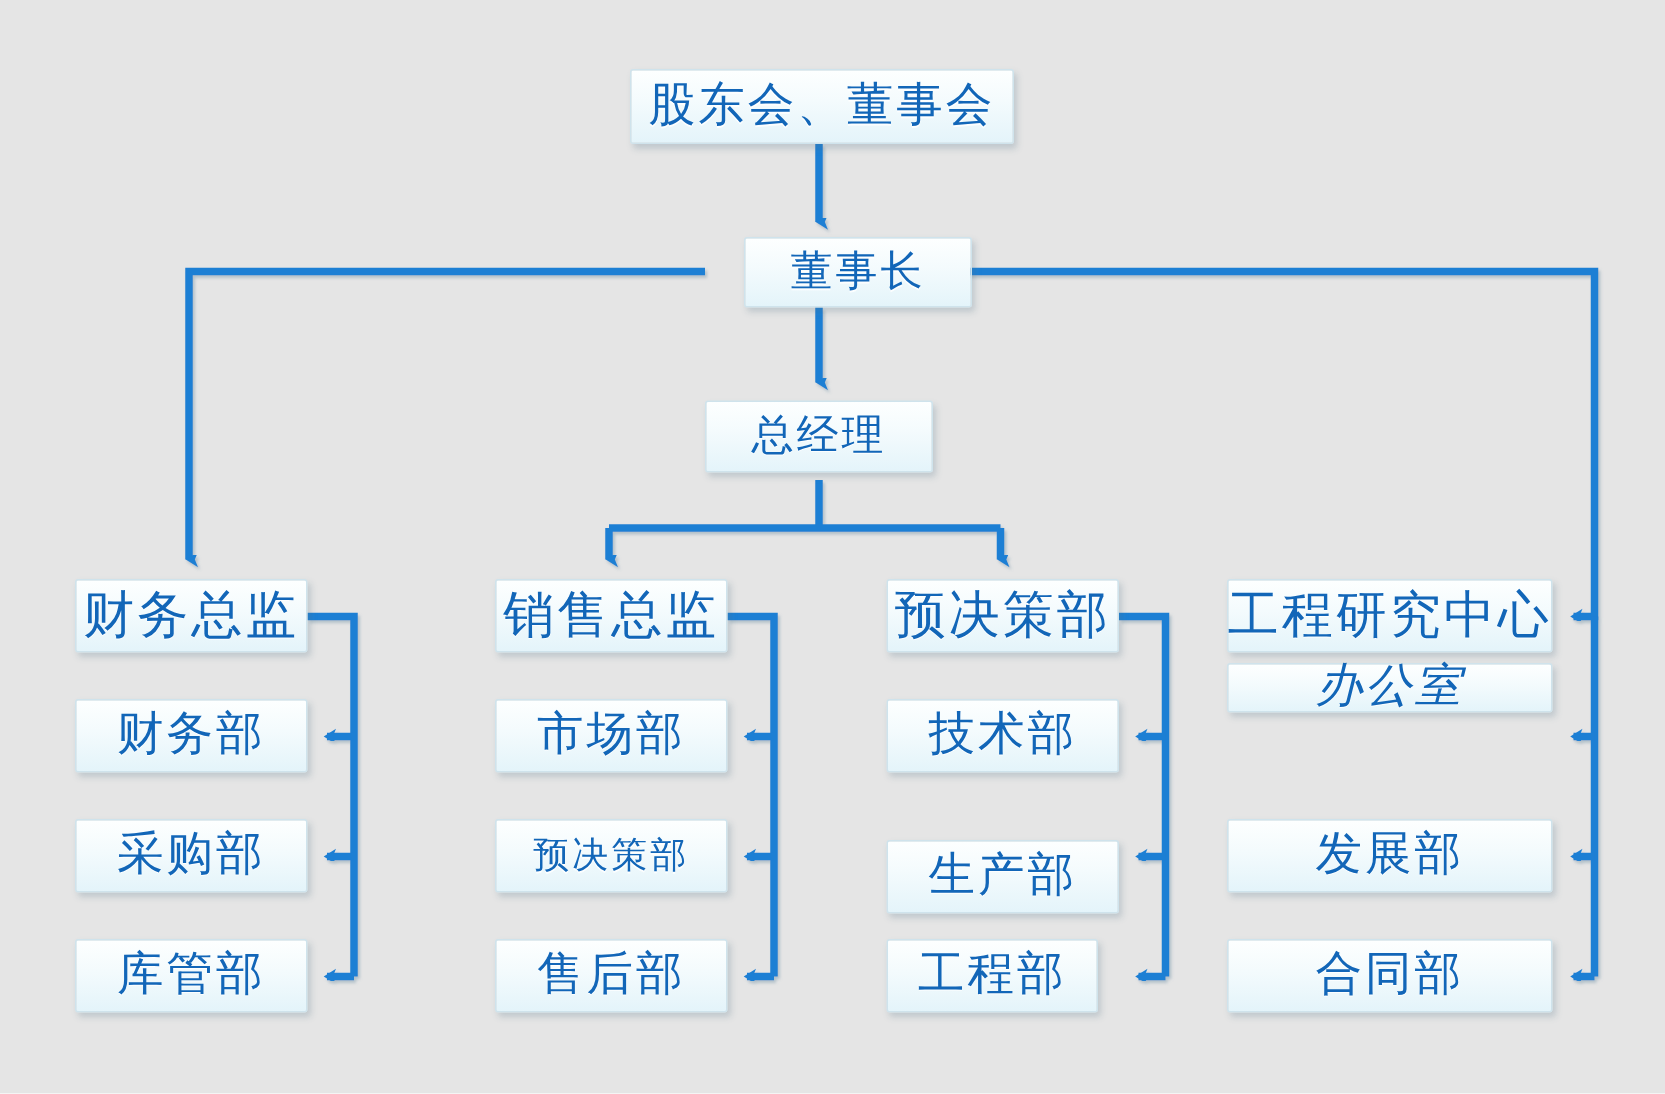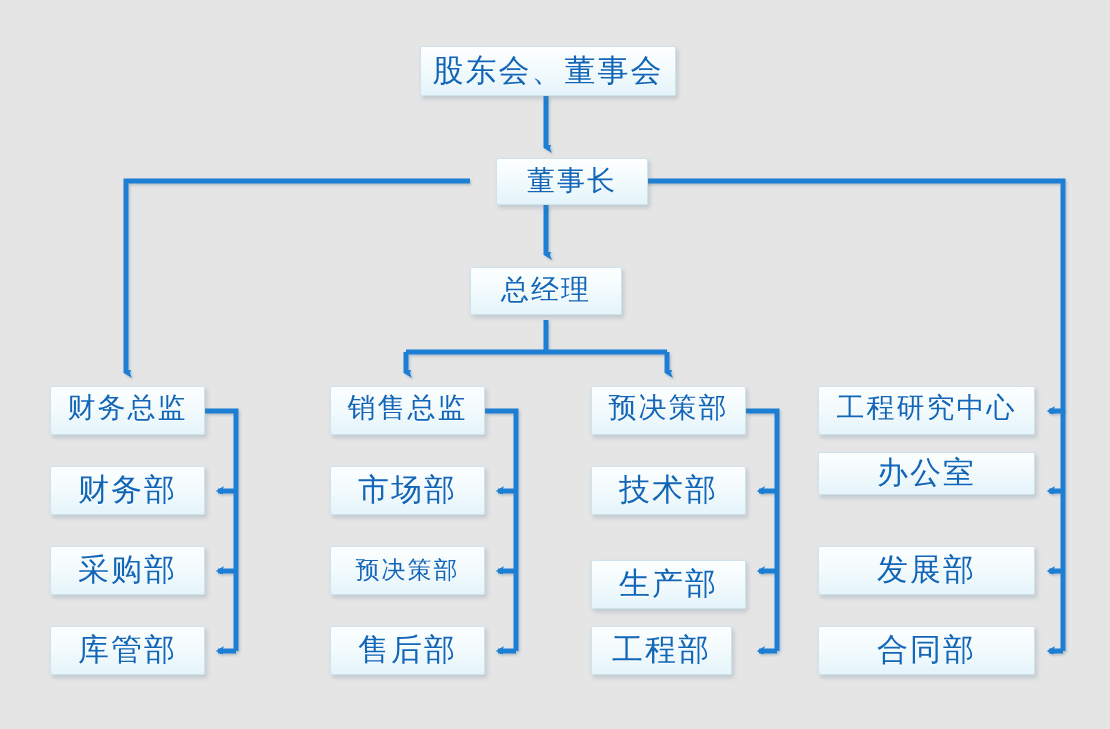--- a/index.html
+++ b/index.html
@@ -42,21 +42,21 @@
     white-space: nowrap;
     z-index: 2;
   }
   .node-box .node-label {
     display: block;
     line-height: 1;
     padding-bottom: 2px;
   }
   .level-1 { font-size: 31px; }
   .level-2 { font-size: 28px; }
-  .level-3 { font-size: 28px; font-family: Liberation Mono, monospace; }
+  .level-3 { font-size: 34px; }
   .level-4 { font-size: 31px; }
   .level-5 { font-size: 24px; }
 </style>
 </head>
 <body>
 
 <div id="chart-root">
 
   <svg id="connector-layer" viewBox="0 0 1110 729" width="1110" height="729" xmlns="http://www.w3.org/2000/svg">
     <defs>
@@ -156,21 +156,21 @@
   <div class="node-box level-4" style="left:591px; top:466px; width:155px; height:49px;">
     <span class="node-label">技术部</span>
   </div>
   <div class="node-box level-4" style="left:591px; top:560px; width:155px; height:49px;">
     <span class="node-label">生产部</span>
   </div>
   <div class="node-box level-4" style="left:591px; top:626px; width:141px; height:49px;">
     <span class="node-label">工程部</span>
   </div>
 
-  <div class="node-box level-4" style="left:818px; top:452px; width:217px; height:43px;">
+  <div class="node-box level-4" style="left:818px; top:442px; width:217px; height:33px;font-style:italic;">
     <span class="node-label">办公室</span>
   </div>
   <div class="node-box level-4" style="left:818px; top:546px; width:217px; height:49px;">
     <span class="node-label">发展部</span>
   </div>
   <div class="node-box level-4" style="left:818px; top:626px; width:217px; height:49px;text-align:center;">
     <span class="node-label">合同部</span>
   </div>
 
 </div>

